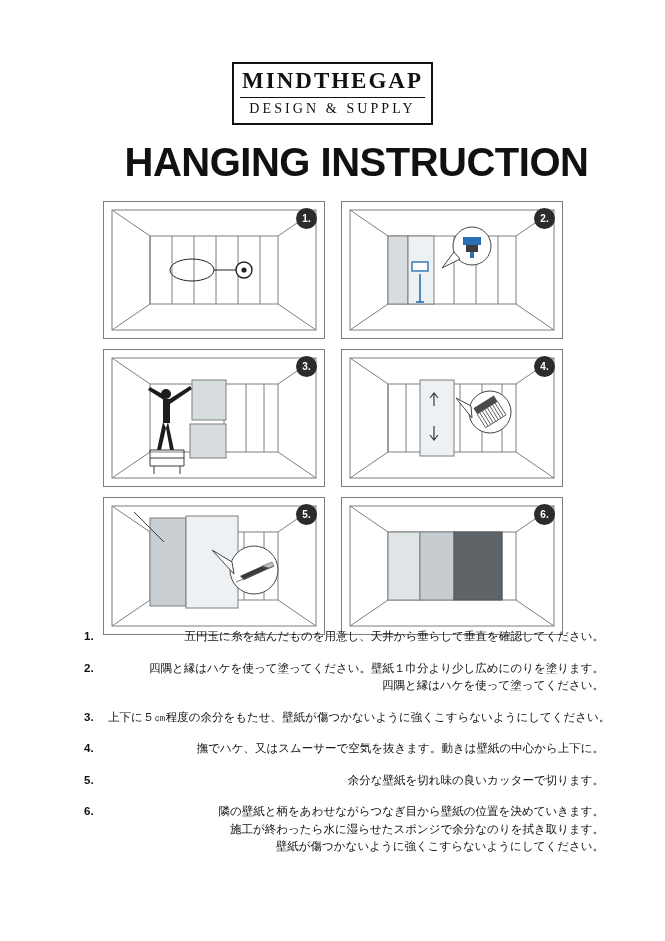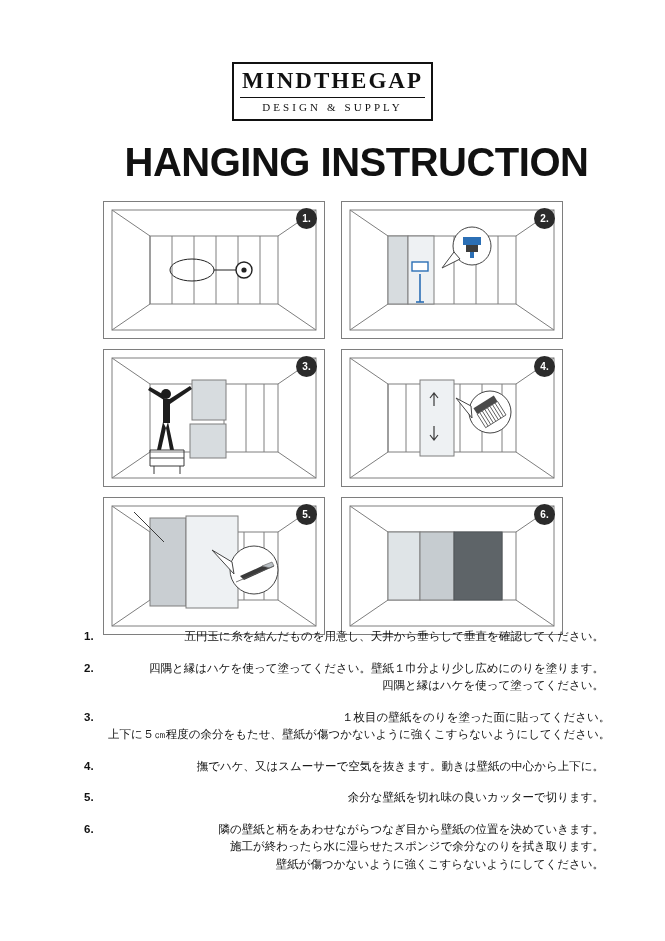--- a/index.html
+++ b/index.html
@@ -45,21 +45,21 @@
     color: #111111;
     padding: 1px 2px 3px 2px;
   }
   .logo-rule {
     height: 1px;
     background: #111111;
     margin: 2px 0 3px 0;
   }
   .logo-sub {
     font-family: "Liberation Serif", serif;
-    font-size: 11px;
+    font-size: 14px;
     letter-spacing: 3.1px;
     color: #111111;
     padding-bottom: 1px;
   }
 
   
   .title {
     position: absolute;
     top: 140px;
     left: 0;
@@ -309,21 +309,20 @@
       <div class="step-num">2.</div>
       <div class="step-lines">
         <div class="step-line">四隅と縁はハケを使って塗ってください。壁紙１巾分より少し広めにのりを塗ります。</div>
         <div class="step-line">四隅と縁はハケを使って塗ってください。</div>
       </div>
     </div>
 
     <div class="step">
       <div class="step-num">3.</div>
       <div class="step-lines">
-        <div class="step-line">１枚目の壁紙をのりを塗った面に貼ってください。</div>
         <div class="step-line">上下に５㎝程度の余分をもたせ、壁紙が傷つかないように強くこすらないようにしてください。</div>
       </div>
     </div>
 
     <div class="step">
       <div class="step-num">4.</div>
       <div class="step-lines">
         <div class="step-line">撫でハケ、又はスムーサーで空気を抜きます。動きは壁紙の中心から上下に。</div>
       </div>
     </div>

